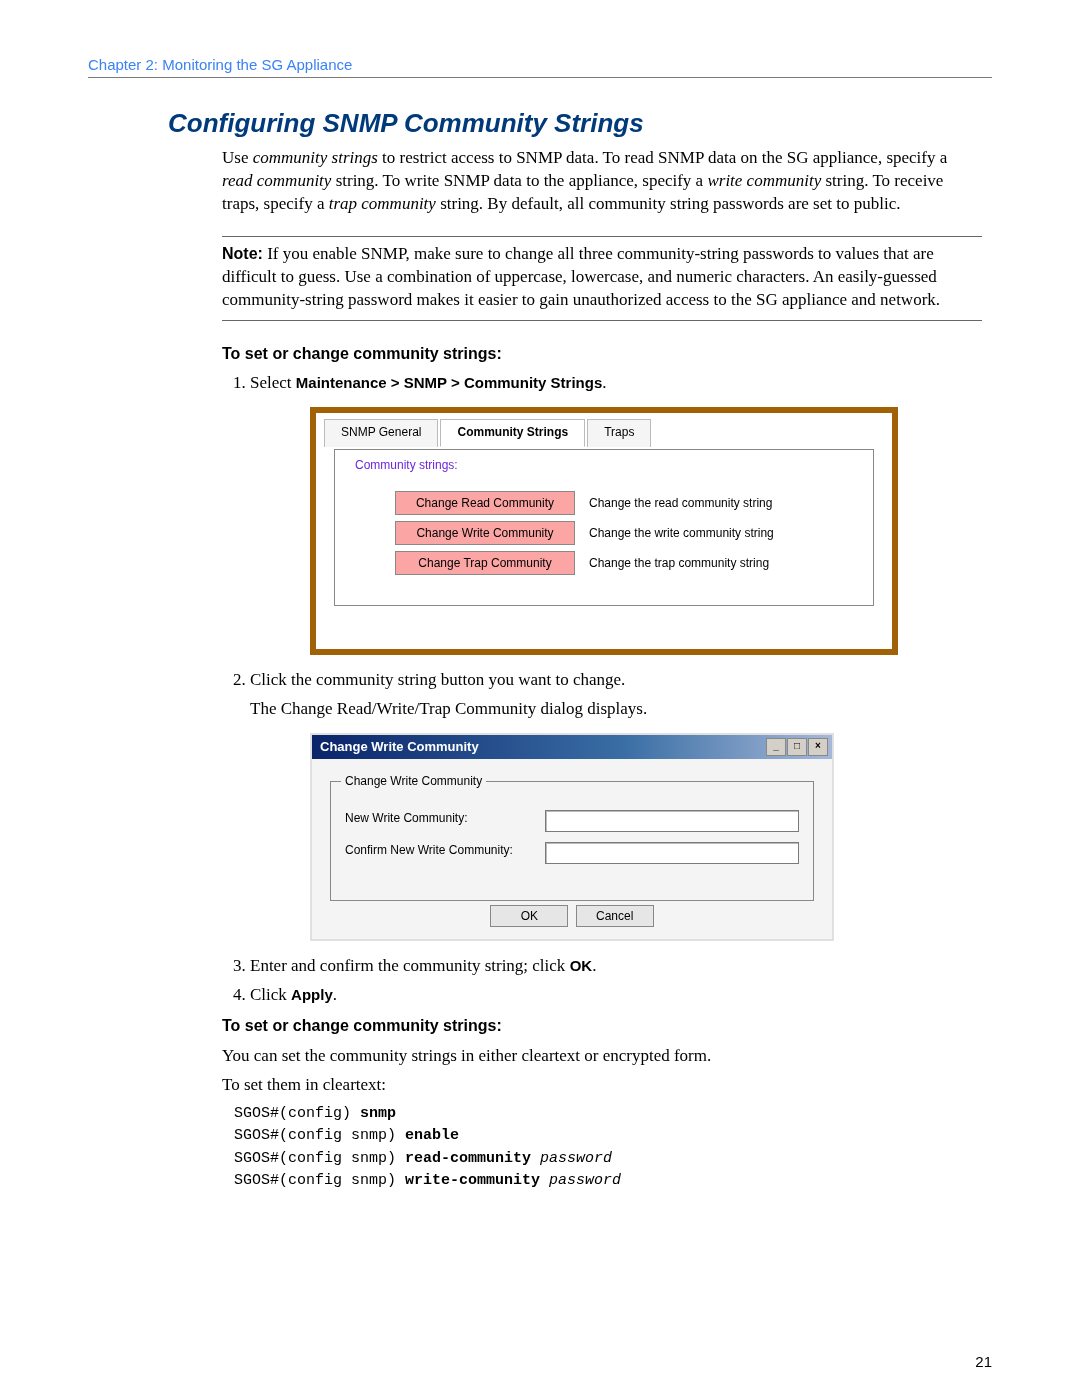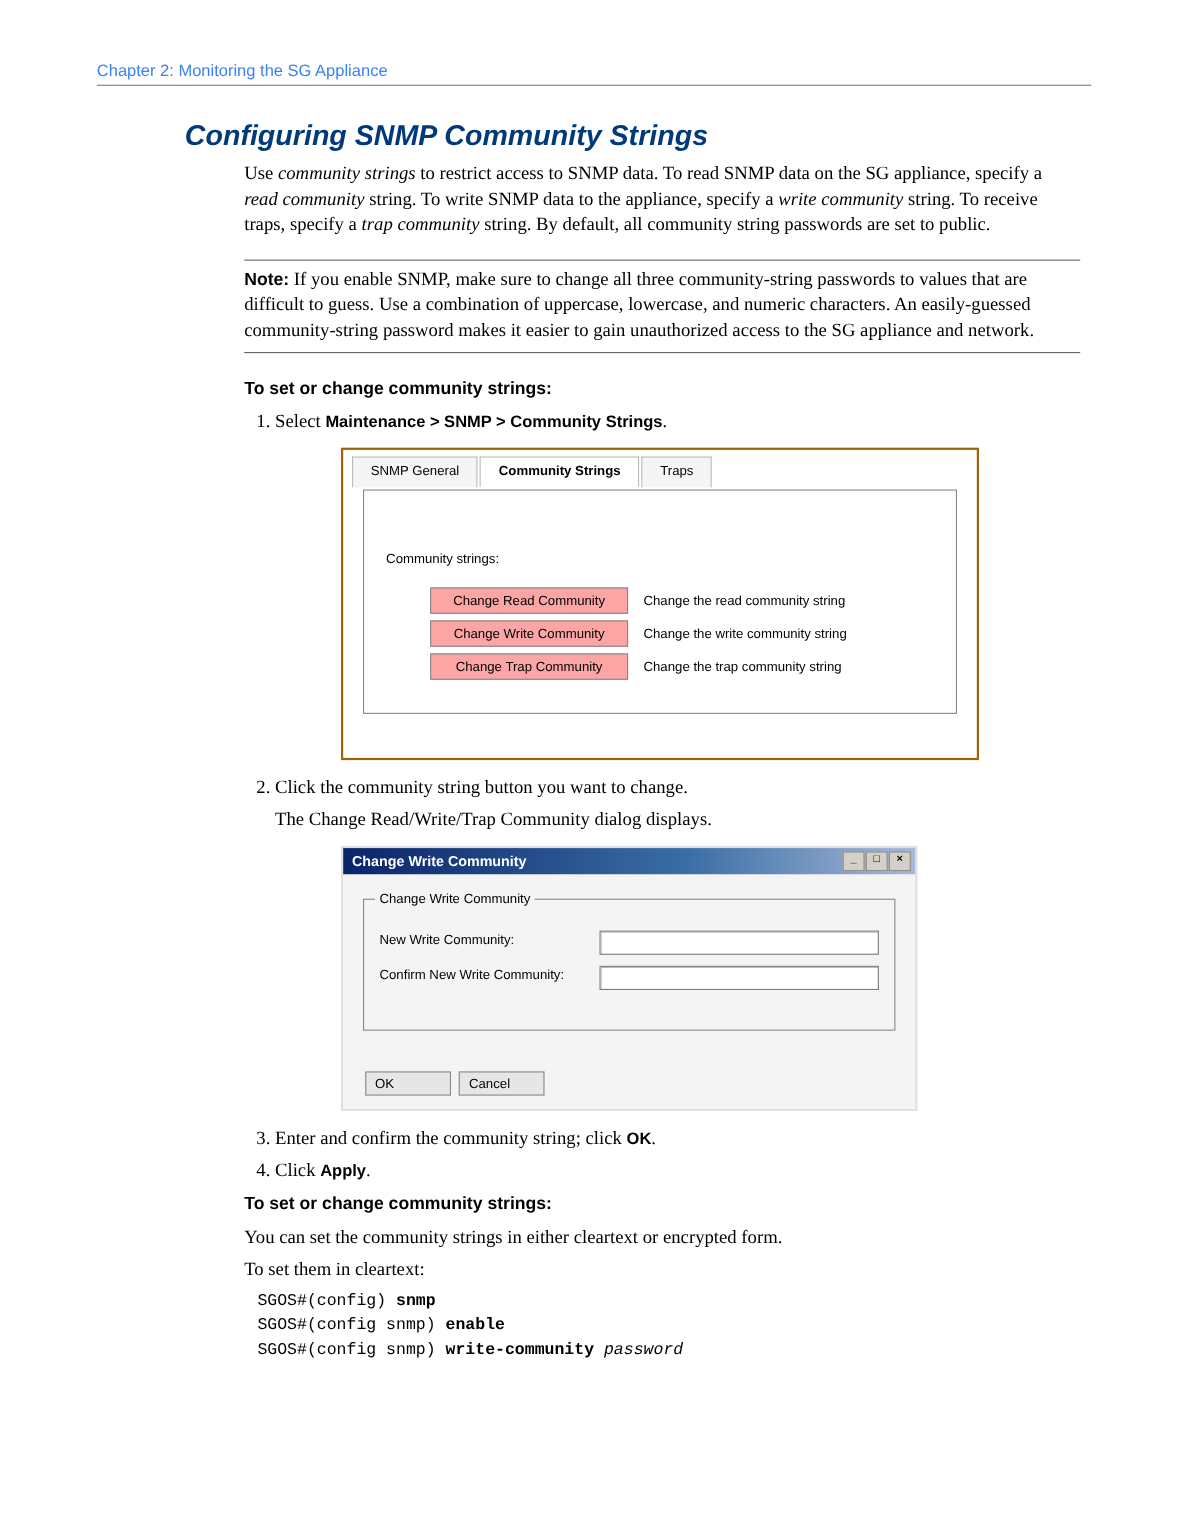--- a/index.html
+++ b/index.html
@@ -62,21 +62,21 @@
 
   
   .shot {
     margin: 12px 0 14px 60px;
     width: 560px;
     background: #fff;
     font-family: Tahoma, Arial, sans-serif;
     font-size: 12px;
   }
   .shot1 {
-    border: 2px solid #a16207;
+    border: 6px solid #a16207;
     padding: 6px 8px 40px 8px;
     min-height: 190px;
   }
   .tabs {
     display: flex;
     gap: 0;
     margin-bottom: 2px;
   }
   .tab {
     padding: 4px 16px 6px 16px;
@@ -97,25 +97,24 @@
   .fieldset {
     border: 1px solid #888;
     margin: 0 10px 0 10px;
     padding: 18px 20px 24px 20px;
   }
   .legend {
     position: relative;
     top: -11px;
     background: #fff;
     padding: 0 4px;
-    color: #000000;
+    color: #6d28d9;
     font-size: 12px;
     display: inline-block;
     margin-left: -4px;
-    margin-top: 47px;
   }
   .comm-row { display: flex; align-items: center; gap: 14px; margin: 6px 0; }
   .comm-btn {
     width: 170px;
     text-align: center;
     border: 1px solid #888;
     padding: 3px 4px;
     background: #fca5a5;
     font-size: 12px;
   }
@@ -151,21 +150,21 @@
     color:#000;
     font-weight: bold;
     font-family: Arial;
   }
   .dialog-body { padding: 22px 18px 12px 18px; background:#f4f4f4; }
   .dlg-fieldset { border:1px solid #888; padding: 18px 14px 26px 14px; position:relative; }
   .dlg-legend { position:absolute; top:-9px; left:10px; background:#f4f4f4; padding:0 4px; font-size:12px; }
   .dlg-row { display:flex; align-items:flex-start; margin:10px 0; }
   .dlg-label { width: 200px; font-size:12px; }
   .dlg-input { flex:1; height:20px; border:1px solid #7a7a7a; background:#fff; box-shadow: inset 1px 1px 0 #bbb; }
-  .dlg-buttons { text-align:left; margin-top:37px; }
+  .dlg-buttons { text-align:center; margin-top:4px; }
   .dlg-btn { display:inline-block; min-width:60px; padding:2px 8px; margin:0 2px; border:1px solid #888; background:#e6e6e6; font-size:12px; }
 
   .after-text { font-size:17px; line-height:1.35; }
   .para { margin: 6px 0; }
 
   .cli-block {
     margin: 6px 0 0 12px;
     font-family: "Courier New", monospace;
     font-size: 15px;
     line-height: 1.5;
@@ -278,19 +277,20 @@
     </ol>
 
     <div class="subhead">To set or change community strings:</div>
 
     <div class="after-text para">You can set the community strings in either cleartext or encrypted form.</div>
     <div class="after-text para">To set them in cleartext:</div>
 
     <div class="cli-block">
       <div><span>SGOS#(config) </span><span class="cli-b">snmp</span></div>
       <div><span>SGOS#(config snmp) </span><span class="cli-b">enable</span></div>
+      <div><span>SGOS#(config snmp) </span><span class="cli-b">read-community </span><span class="cli-i">password</span></div>
       <div><span>SGOS#(config snmp) </span><span class="cli-b">write-community </span><span class="cli-i">password</span></div>
     </div>
 
   </div>
 
   <div class="page-num">21</div>
 </div>
 
 </body></html>

